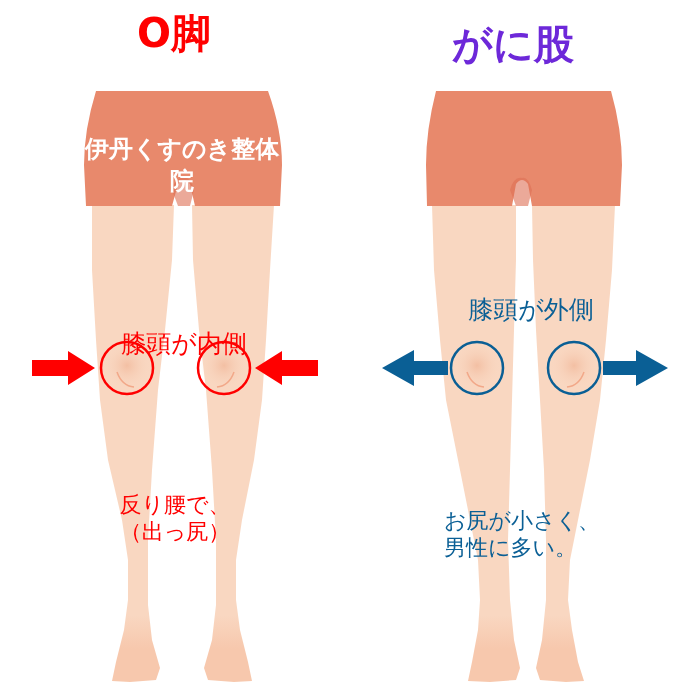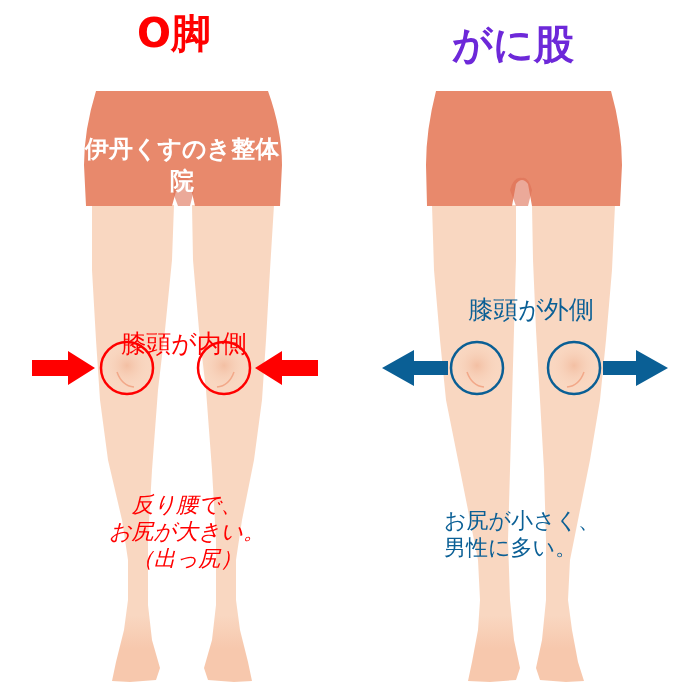--- a/index.html
+++ b/index.html
@@ -72,22 +72,21 @@
 </svg>
 
 <div class="abs title" style="left:24px;top:13px;color:#ff0000;">O脚</div>
 <div class="abs title" style="left:363px;top:28px;color:#6d28d9;font-family:Liberation Mono, monospace;">がに股</div>
 
 <div class="abs watermark" style="left:82px;top:133px;width:200px;text-align:center;">伊丹くすのき整体院</div>
 
 <div class="abs label" style="left:34px;top:297px;color:#ff0000;margin-top:34px;">膝頭が内側</div>
 <div class="abs label" style="left:381px;top:297px;color:#0a5f95;">膝頭が外側</div>
 
-<div class="abs caption" style="left:57px;top:492px;width:260px;color:#ff0000;font-style:italic;">
+<div class="abs caption" style="left:45px;top:492px;width:260px;color:#ff0000;">
   <div>反り腰で、</div>
-  <div>お尻が大きい。</div>
   <div>（出っ尻）</div>
 </div>
 
 <div class="abs caption" style="left:420px;top:508px;width:240px;color:#0a5f95;text-align:left;padding-left:24px;box-sizing:border-box;">
   <div>お尻が小さく、</div>
   <div>男性に多い。</div>
 </div>
 
 </body></html>

